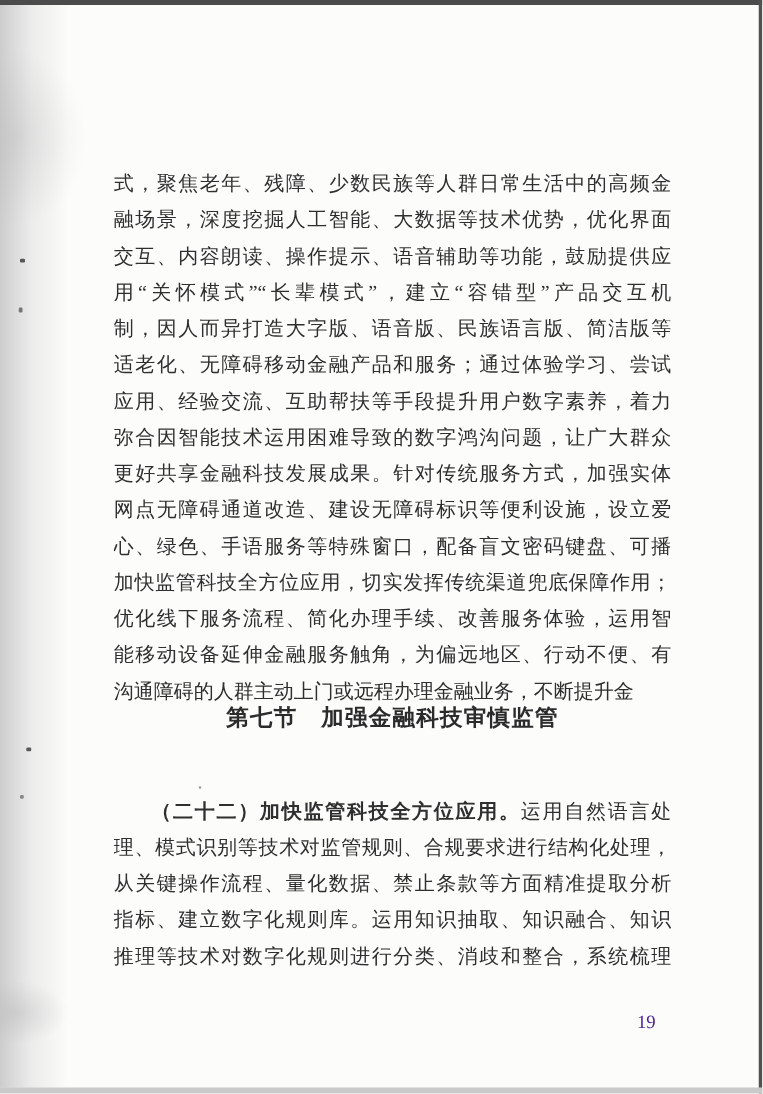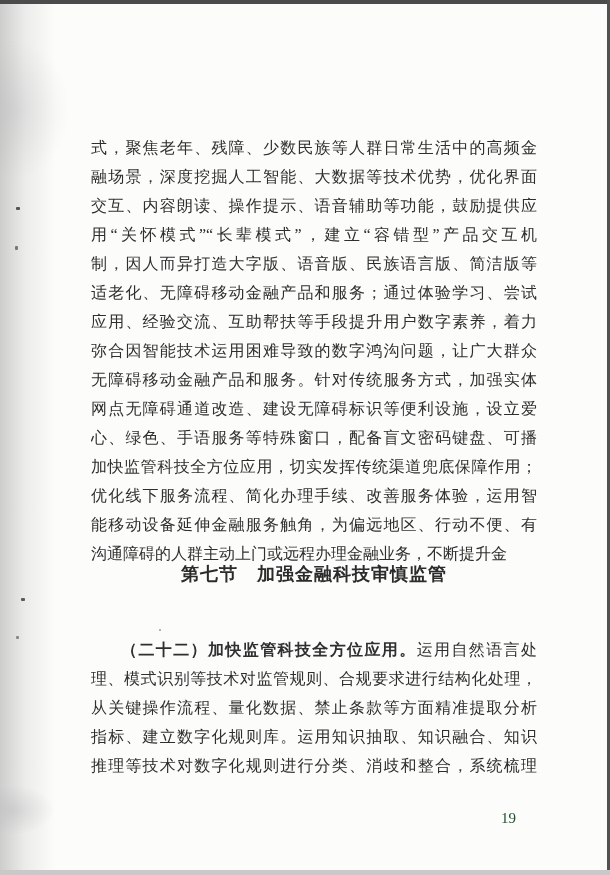--- a/index.html
+++ b/index.html
@@ -94,23 +94,23 @@
     letter-spacing: 1px;
     color: #2b2b2b;
   }
   .page-number {
     position: absolute;
     top: 809px;
     left: 501px;
     width: 32px;
     height: 18px;
     line-height: 18px;
-    text-align: left;
+    text-align: center;
     font-size: 15px;
-    color: #14532d;
+    color: #4c1d95;
   }
 </style>
 </head>
 <body>
 
 <div class="page">
 
   <div class="scan-top"></div>
   <div class="scan-right"></div>
   <div class="scan-bottom"></div>
@@ -125,21 +125,21 @@
 
   <div class="textblock para1">
       <div class="tline">式，聚焦老年、残障、少数民族等人群日常生活中的高频金</div>
       <div class="tline">融场景，深度挖掘人工智能、大数据等技术优势，优化界面</div>
       <div class="tline">交互、内容朗读、操作提示、语音辅助等功能，鼓励提供应</div>
       <div class="tline">用“关怀模式”“长辈模式”，建立“容错型”产品交互机</div>
       <div class="tline">制，因人而异打造大字版、语音版、民族语言版、简洁版等</div>
       <div class="tline">适老化、无障碍移动金融产品和服务；通过体验学习、尝试</div>
       <div class="tline">应用、经验交流、互助帮扶等手段提升用户数字素养，着力</div>
       <div class="tline">弥合因智能技术运用困难导致的数字鸿沟问题，让广大群众</div>
-      <div class="tline">无障碍移动金融产品和服务。针对传统服务方式，加强实体</div>
+      <div class="tline">更好共享金融科技发展成果。针对传统服务方式，加强实体</div>
       <div class="tline">网点无障碍通道改造、建设无障碍标识等便利设施，设立爱</div>
       <div class="tline">心、绿色、手语服务等特殊窗口，配备盲文密码键盘、可播</div>
       <div class="tline">加快监管科技全方位应用，切实发挥传统渠道兜底保障作用；</div>
       <div class="tline">优化线下服务流程、简化办理手续、改善服务体验，运用智</div>
       <div class="tline">能移动设备延伸金融服务触角，为偏远地区、行动不便、有</div>
       <div class="tline">沟通障碍的人群主动上门或远程办理金融业务，不断提升金</div>
     </div>
 
   <div class="section-heading">第七节　加强金融科技审慎监管</div>
 

